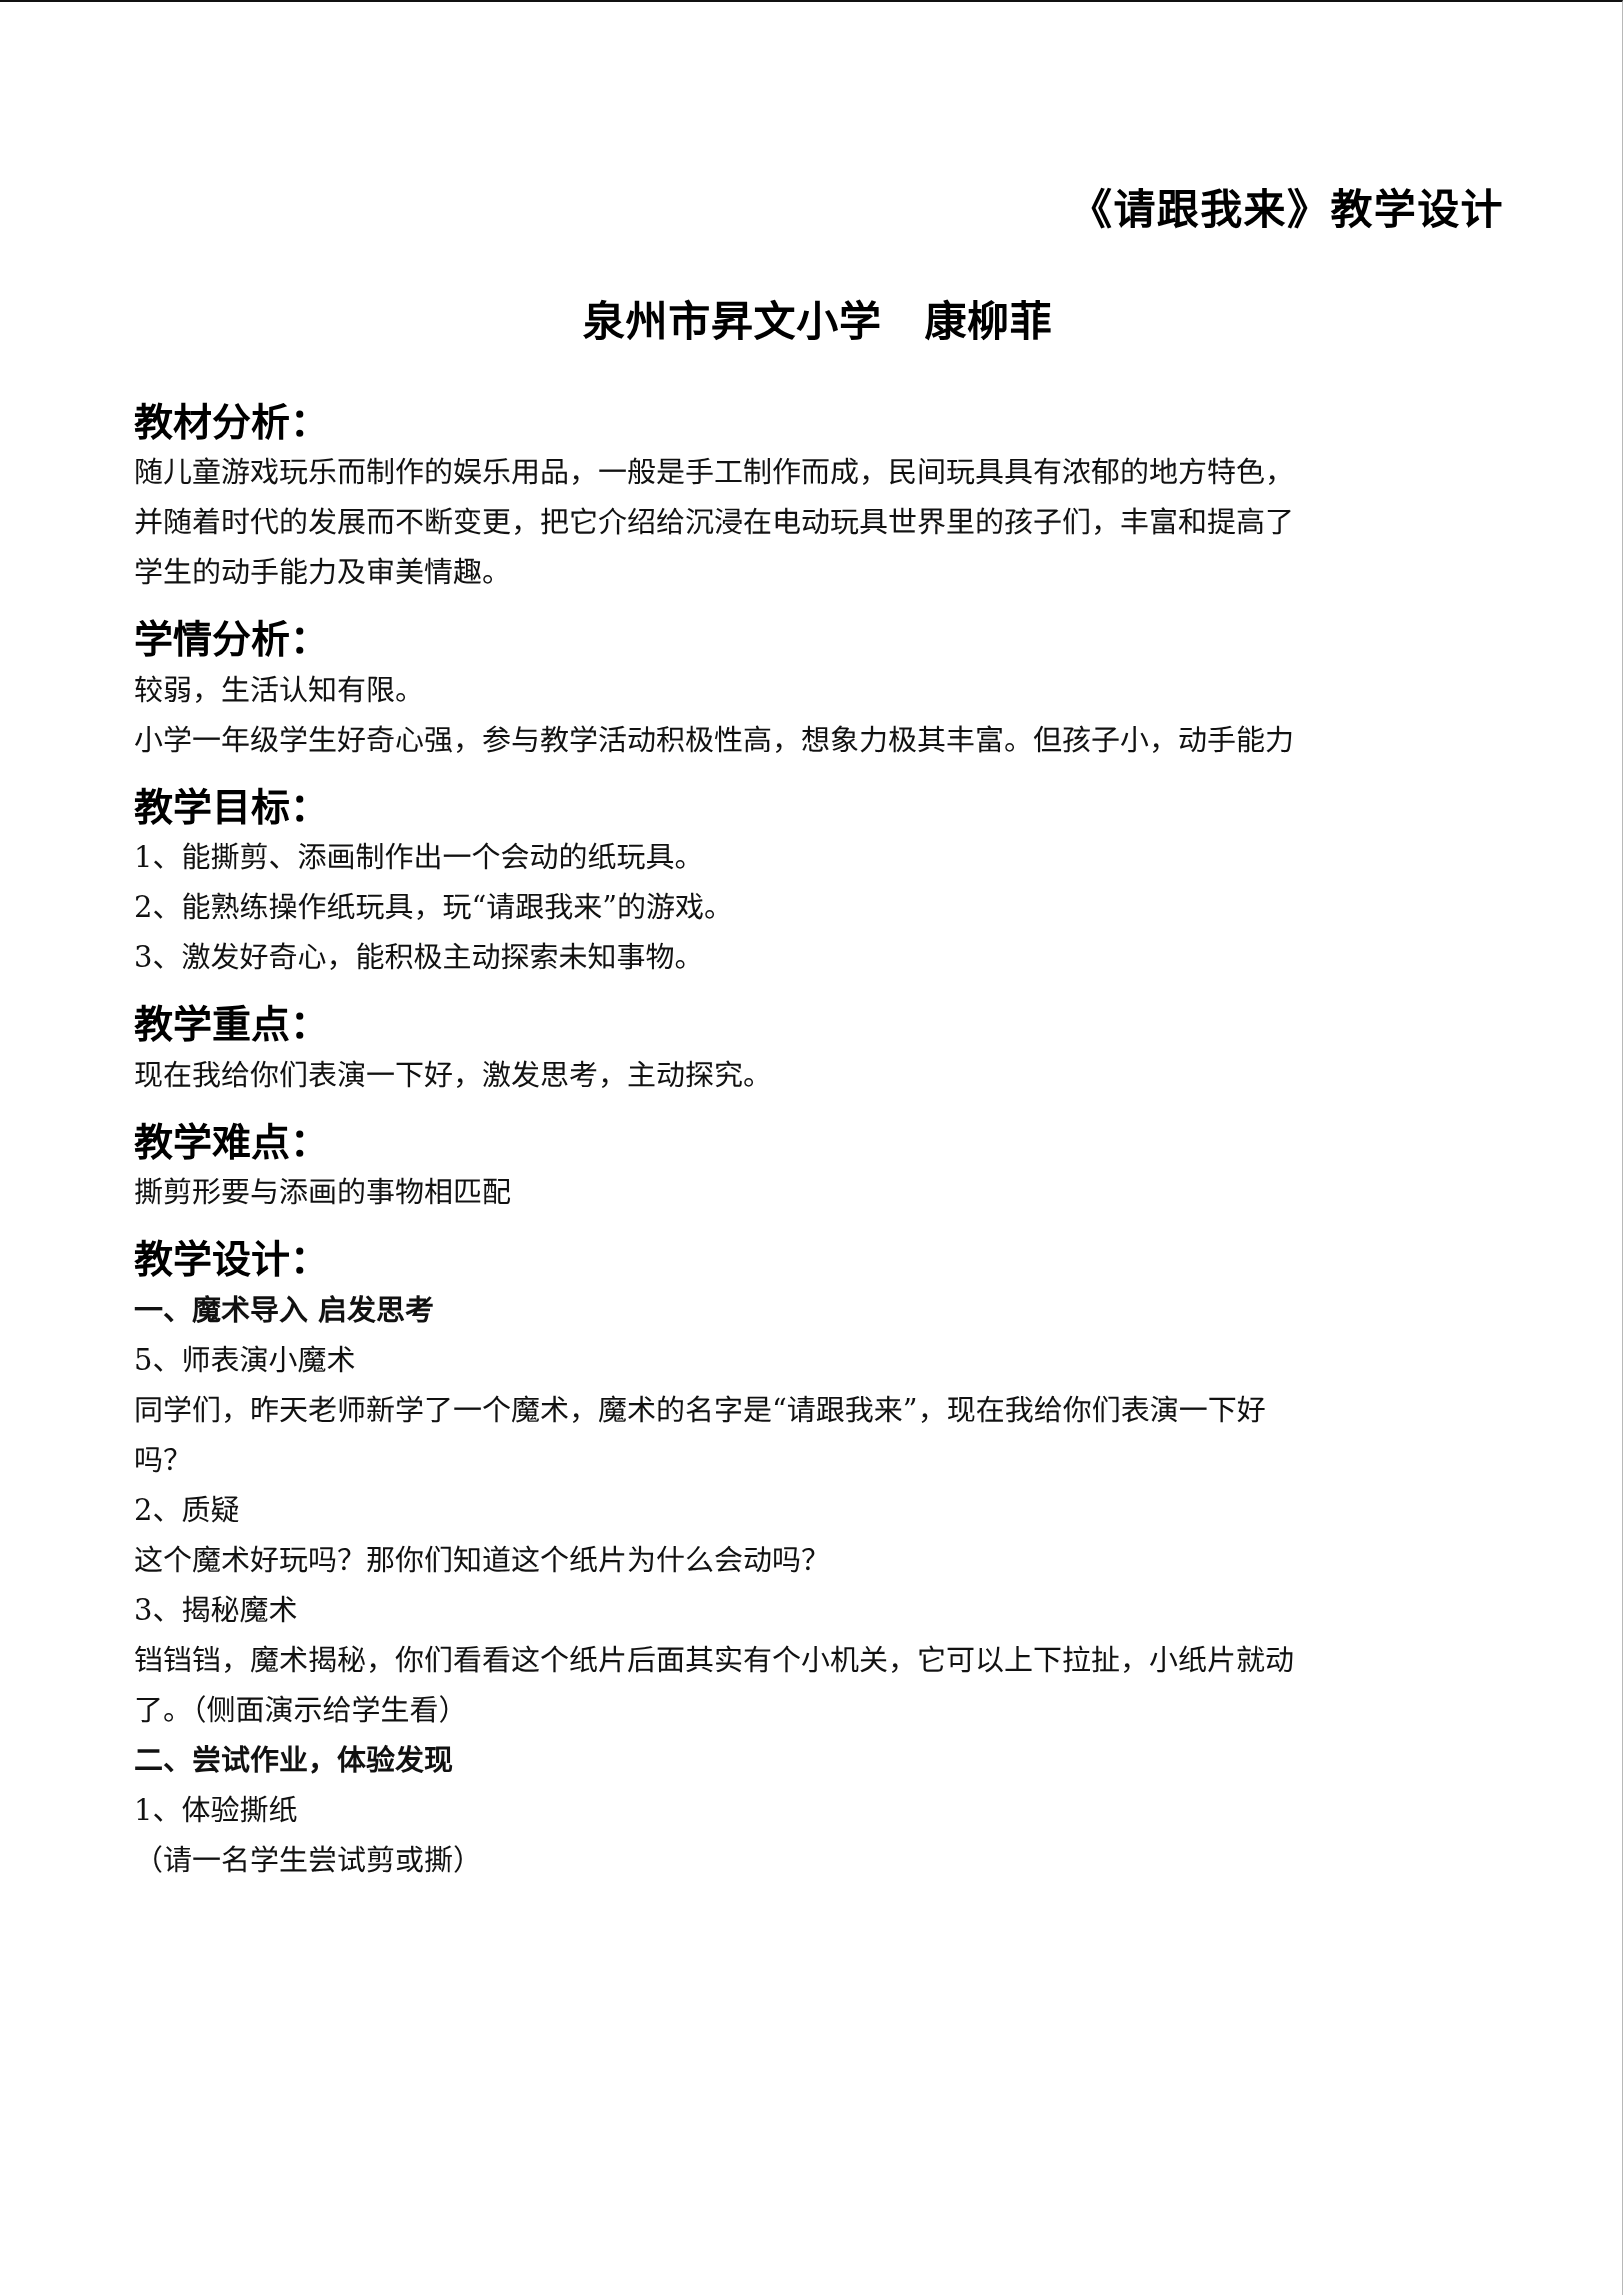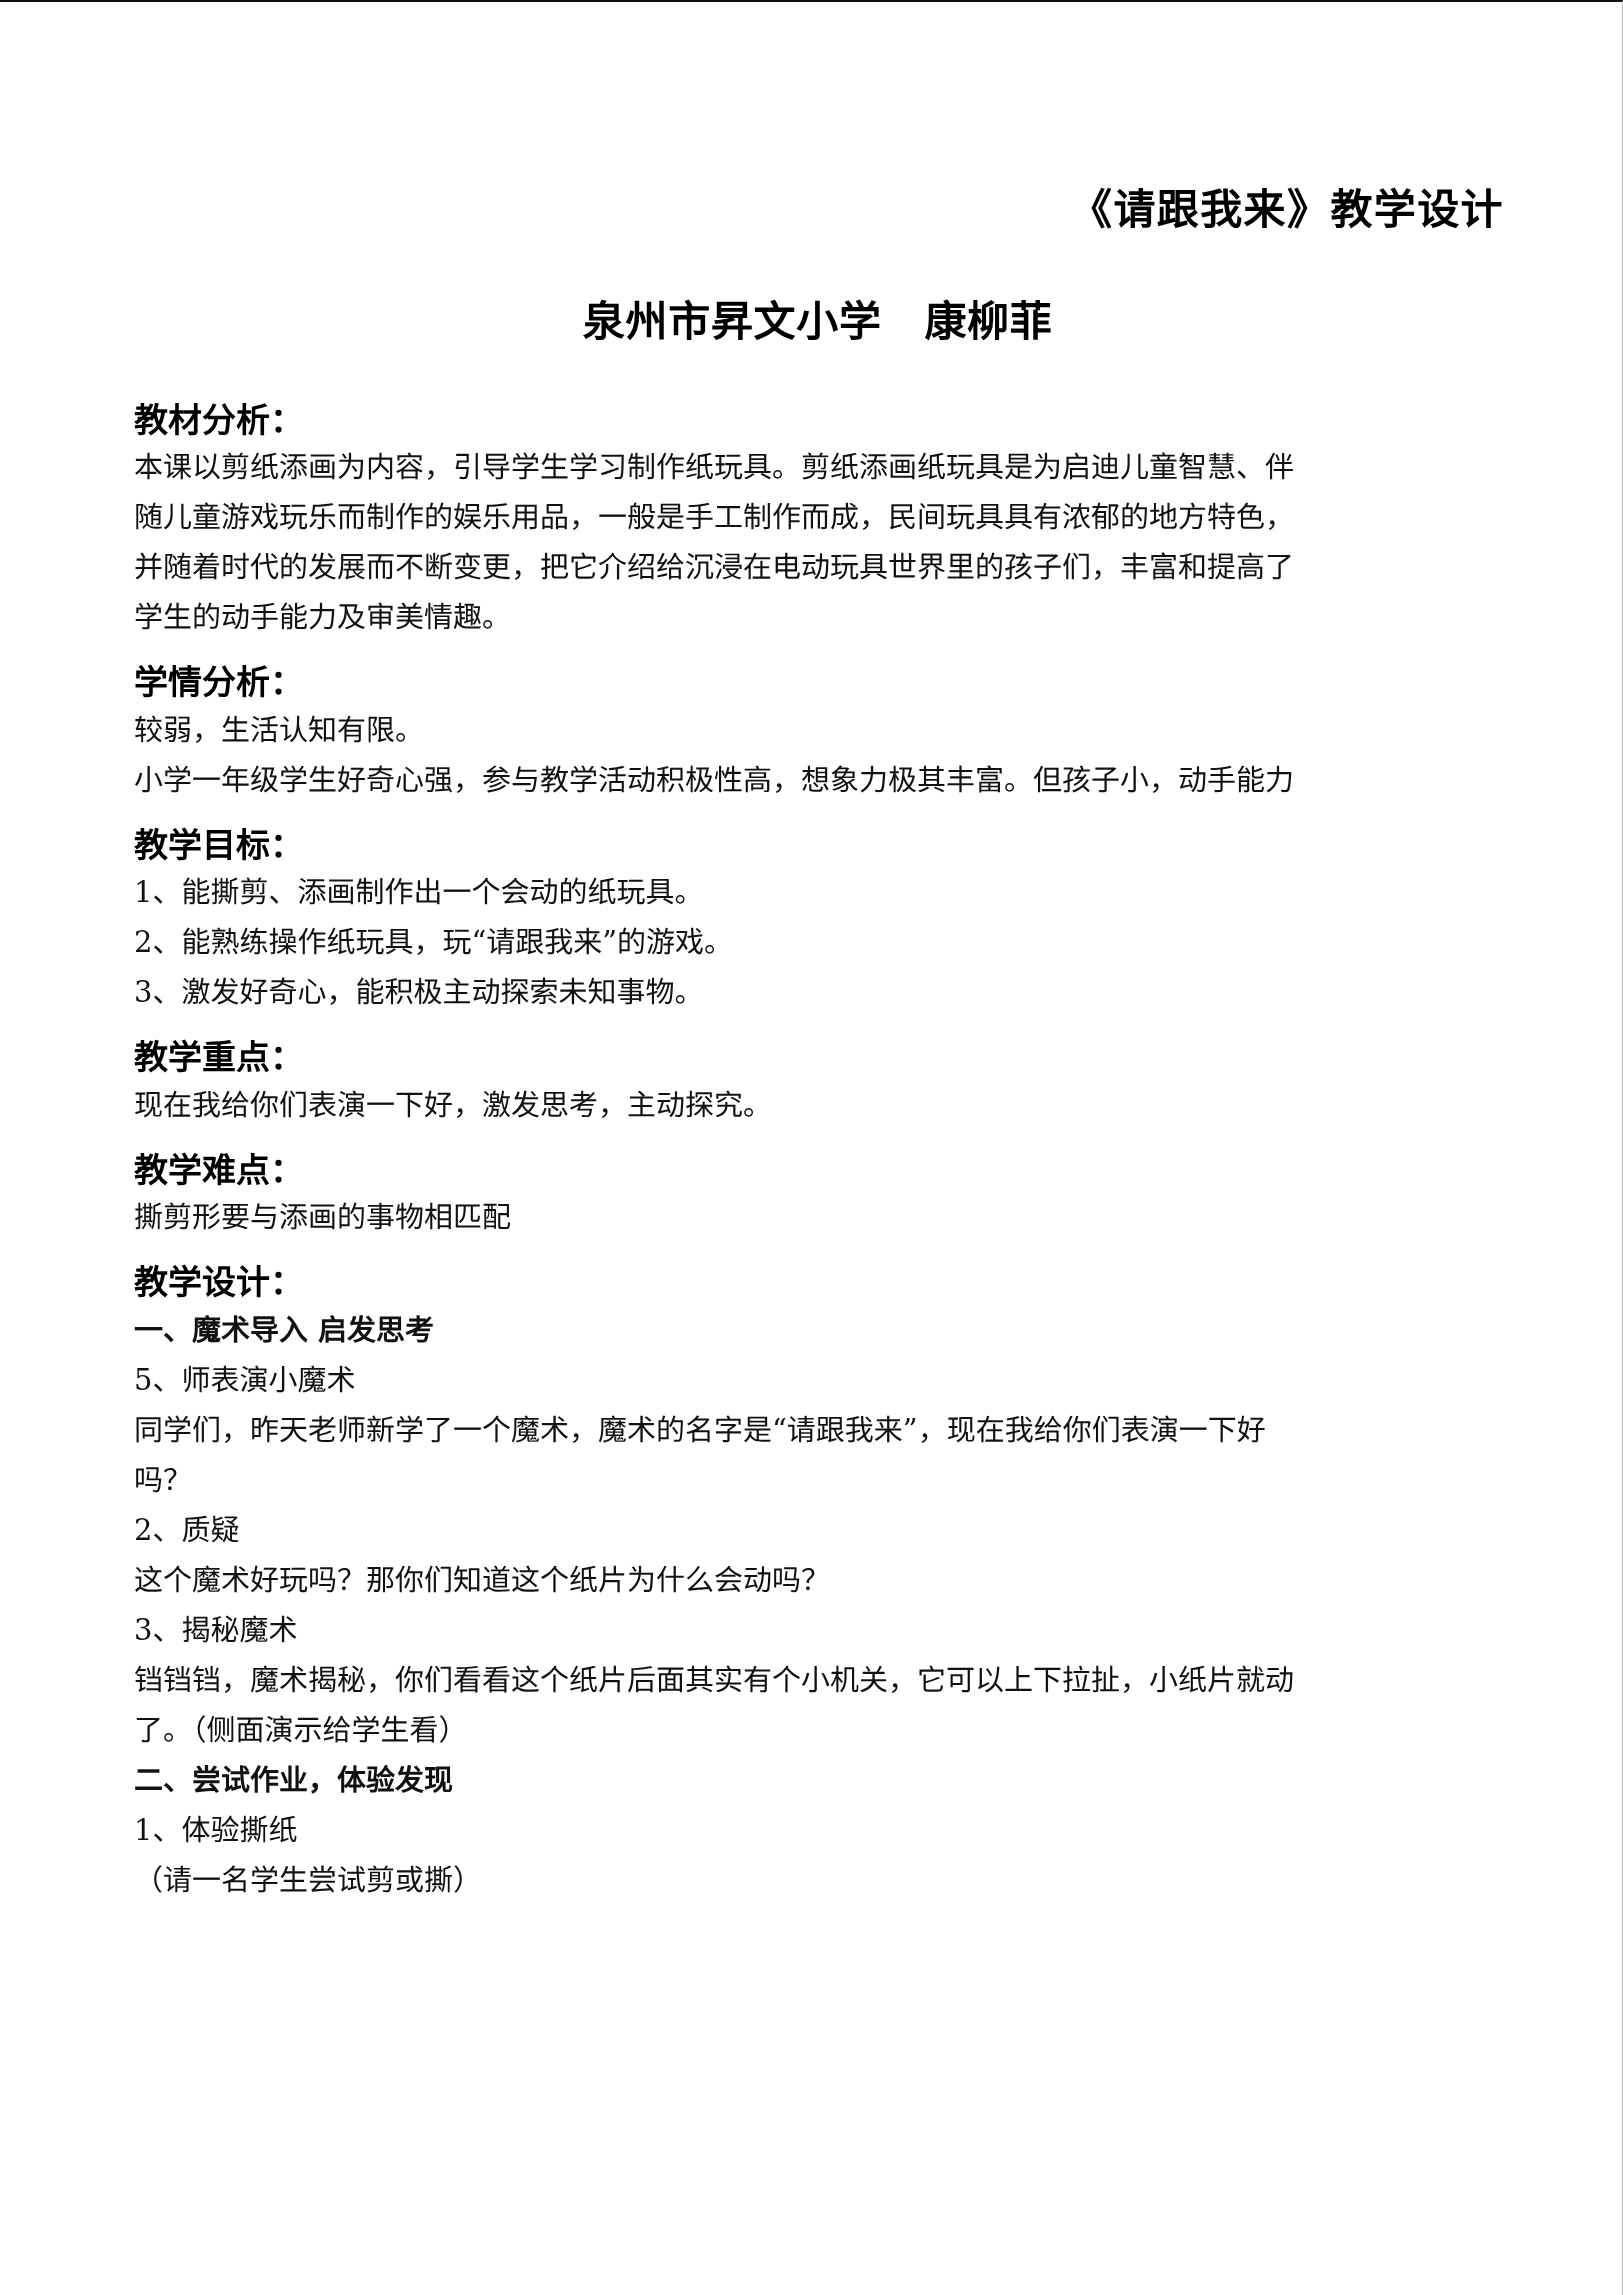--- a/index.html
+++ b/index.html
@@ -46,21 +46,21 @@
     letter-spacing: 0.7px;
     color: #000000;
     margin: 12px;
     padding-top: 49px;
     padding-right: 2.7px;
     white-space: pre;
   }
   .section-head {
     font-family: "DejaVu Serif", "Liberation Serif", serif;
     font-weight: bold;
-    font-size: 34px;
+    font-size: 39px;
     line-height: 1.0;
     color: #000000;
     margin: 0;
     padding-top: 23px;
     padding-bottom: 5.5px;
   }
   .first-head {
     padding-top: 42px;
   }
   .para-block {
@@ -84,21 +84,20 @@
 
 <div class="page">
   <div class="content">
 
     <h1 class="doc-title">《请跟我来》教学设计</h1>
 
     <div class="byline">泉州市昇文小学　康柳菲</div>
 
     <div class="section-head first-head">教材分析：</div>
     <div class="para-block">
-      <div class="line">本课以剪纸添画为内容，引导学生学习制作纸玩具。剪纸添画纸玩具是为启迪儿童智慧、伴</div>
       <div class="line">随儿童游戏玩乐而制作的娱乐用品，一般是手工制作而成，民间玩具具有浓郁的地方特色，</div>
       <div class="line">并随着时代的发展而不断变更，把它介绍给沉浸在电动玩具世界里的孩子们，丰富和提高了</div>
       <div class="line">学生的动手能力及审美情趣。</div>
     </div>
 
     <div class="section-head">学情分析：</div>
     <div class="para-block">
       <div class="line">较弱，生活认知有限。</div>
       <div class="line">小学一年级学生好奇心强，参与教学活动积极性高，想象力极其丰富。但孩子小，动手能力</div>
     </div>

